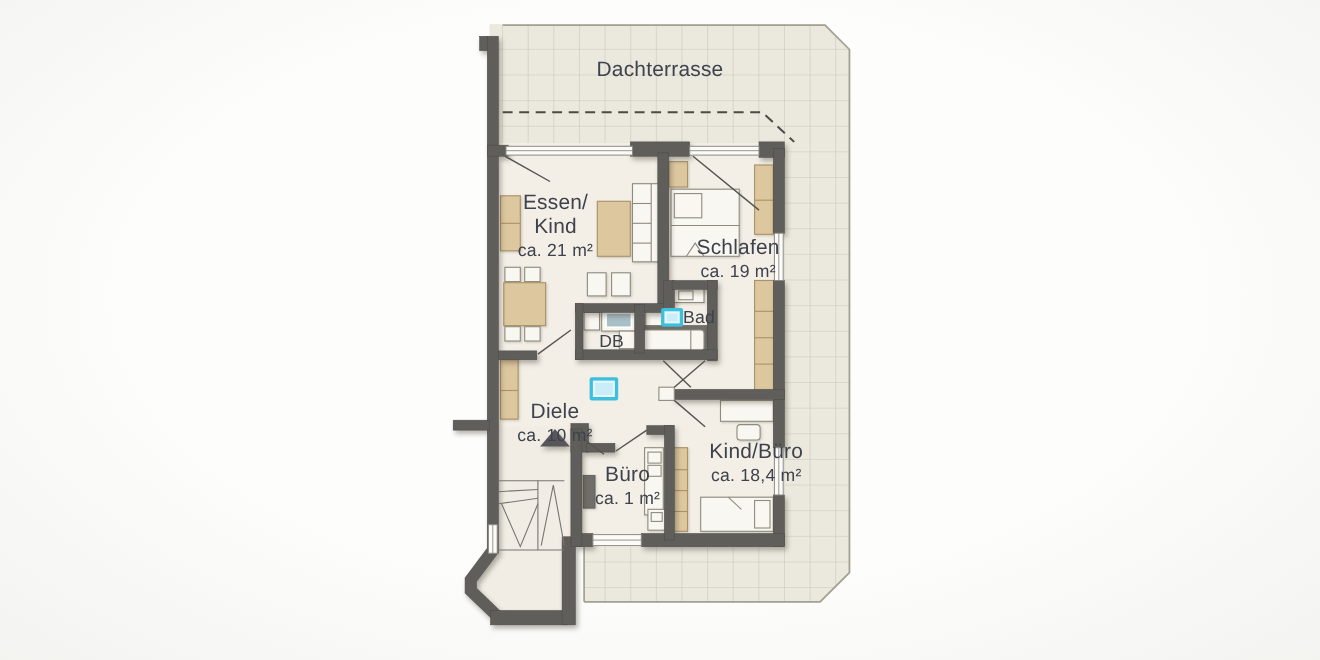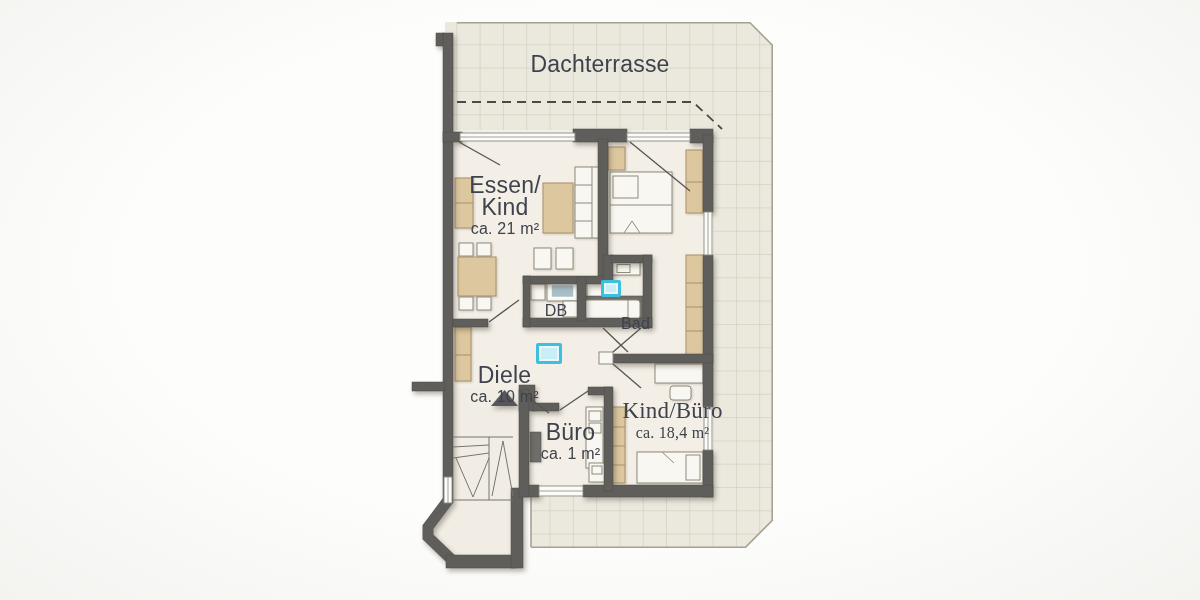--- a/index.html
+++ b/index.html
@@ -31,21 +31,21 @@
   .stair{stroke:#76756f;stroke-width:1;fill:none;}
   .terr-edge{fill:none;stroke:var(--c-outline);stroke-width:1.6;}
   .dash{fill:none;stroke:#4b4a46;stroke-width:1.8;stroke-dasharray:9 6;}
   .shower-fill{fill:var(--c-shower);stroke:#ffffff;stroke-width:1.5;}
   .tall{fill:var(--c-tall-unit);stroke:#4c4b47;stroke-width:.5;}
   .tri{fill:#57565a;}
   .floor{fill:var(--c-floor);}
   .stairfloor{fill:var(--c-stair-floor);}
   .lbl{position:absolute;text-align:center;color:var(--c-label);
        font-size:16px;line-height:22px;letter-spacing:.2px;white-space:nowrap;}
-  .lbl .big{font-size:23px;}
+  .lbl .big{font-size:19px;}
   .lbl.left{text-align:left;}
   .hotspot{
     position:absolute;border:3px solid var(--c-highlight-border);
     background:var(--c-highlight-fill);border-radius:2px;
     box-shadow:inset 0 0 0 2px rgba(255,255,255,.55);cursor:pointer;
   }
 </style>
 </head>
 <body>
 
@@ -205,40 +205,44 @@
   <div class="lbl" style="left:500px;top:53px;width:200px;">
     <div class="big">Dachterrasse</div>
   </div>
 
   <div class="lbl" style="left:445px;top:174px;width:120px;">
     <div class="big">Essen/</div>
     <div class="big">Kind</div>
     <div>ca. 21 m²</div>
   </div>
 
-
-  <div class="lbl left" style="left:621px;top:279px;margin-top:34px;">
+  <div class="lbl" style="left:612px;top:215px;width:118px;">
+    <div class="big">Schlafen</div>
+    <div>ca. 19 m²</div>
+  </div>
+
+  <div class="lbl left" style="left:621px;top:279px;">
     <div>Bad</div>
   </div>
 
   <div class="lbl" style="left:539px;top:300px;width:34px;">
     <div>DB</div>
   </div>
 
   <div class="lbl" style="left:452px;top:328px;width:105px;margin-top:36px;">
     <div class="big">Diele</div>
     <div>ca. 10 m²</div>
   </div>
 
   <div class="lbl" style="left:518px;top:421px;width:105px;">
     <div class="big">Büro</div>
     <div>ca. 1 m²</div>
   </div>
 
-  <div class="lbl" style="left:610px;top:400px;width:125px;font-family:Liberation Serif, serif;">
+  <div class="lbl" style="left:625px;top:400px;width:125px;">
     <div class="big">Kind/Büro</div>
     <div>ca. 18,4 m²</div>
   </div>
 
   <div class="hotspot" style="left:601px;top:280px;width:14px;height:11px;"></div>
   <div class="hotspot" style="left:536px;top:343px;width:20px;height:15px;"></div>
 
 </div>
 
 </body></html>

